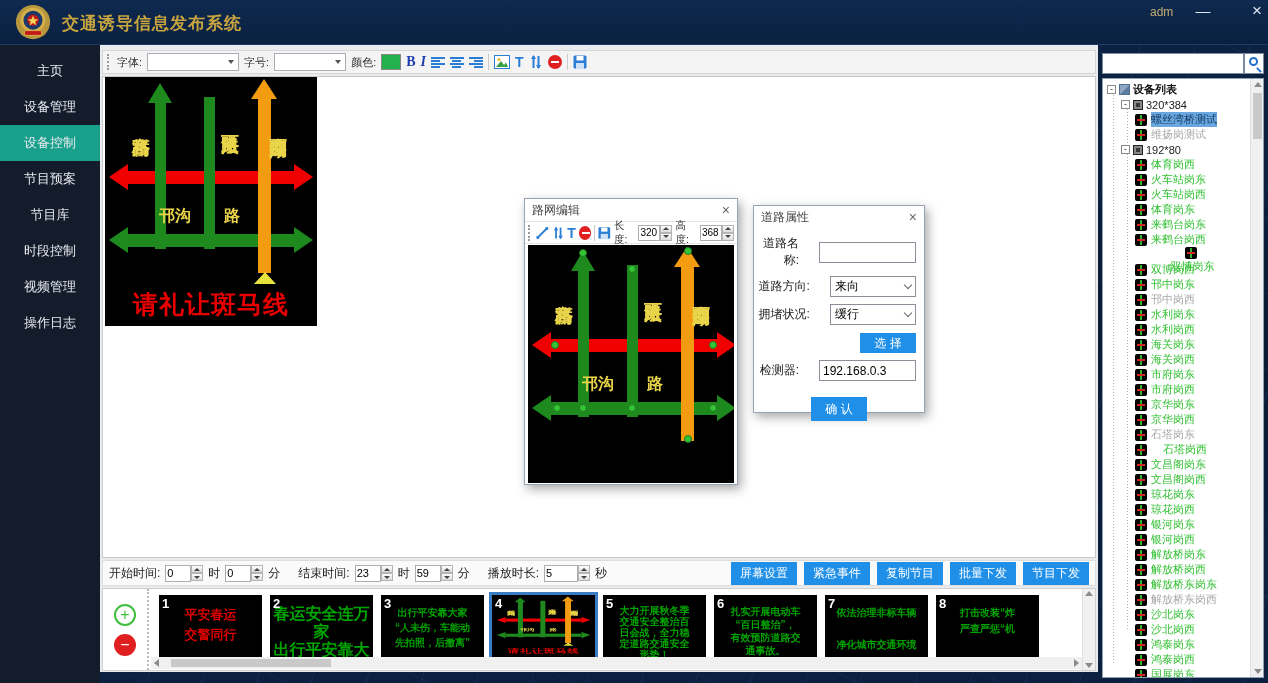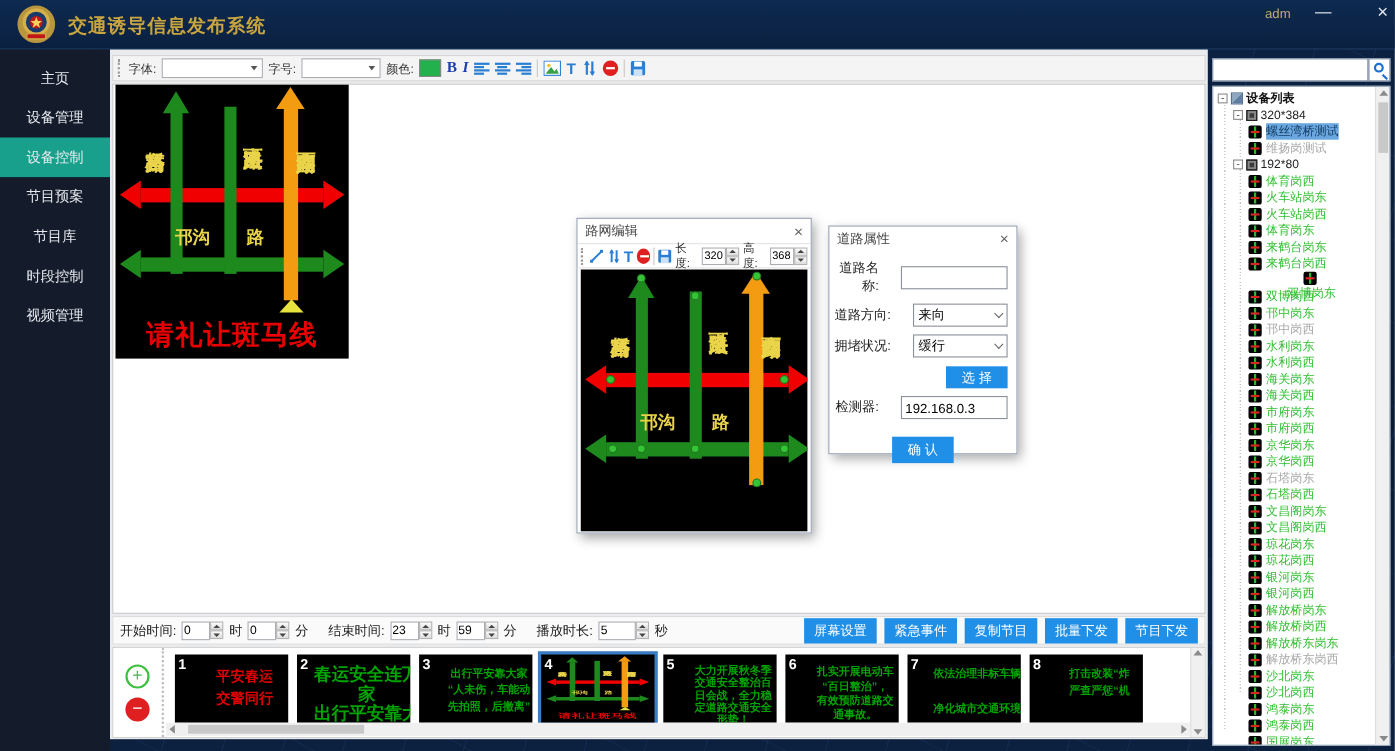--- a/index.html
+++ b/index.html
@@ -86,21 +86,21 @@
   .act-btn{padding:3px 9px;font-size:12px;}
   
   .thumbs{position:absolute;left:2px;top:543px;width:994px;height:83px;background:#fff;border:1px solid #d0d0d0;display:flex;}
   .thumb-ops{width:46px;border-right:2px dotted #bbb;display:flex;flex-direction:column;align-items:center;justify-content:center;gap:8px;}
   .op-add{width:22px;height:22px;border-radius:50%;border:2px solid #3fbf3f;color:#3fbf3f;font-size:16px;line-height:18px;text-align:center;cursor:pointer;}
   .op-del{width:22px;height:22px;border-radius:50%;background:#e02020;color:#fff;font-size:16px;line-height:22px;text-align:center;cursor:pointer;}
   .thumb-track{display:flex;gap:8px;padding:6px 0 0 10px;flex:1;overflow:hidden;}
   .thumb{position:relative;width:103px;height:62px;background:#000;flex:0 0 auto;cursor:pointer;overflow:hidden;}
   .thumb.selected{box-shadow:0 0 0 3px #3b7dc4;}
   .thumb-num{position:absolute;left:3px;top:1px;color:#fff;font-weight:bold;font-size:13px;z-index:2;}
-  .thumb-text{position:absolute;left:12px;top:10px;width:100%;text-align:center;font-weight:bold;}
+  .thumb-text{position:absolute;left:0;top:10px;width:100%;text-align:center;font-weight:bold;}
   .mini-wrap{position:absolute;left:3px;top:1px;width:97px;height:60px;overflow:hidden;}
   .mini-net{width:212px;height:250px;transform:scale(0.458,0.24);transform-origin:0 0;background:#000;}
   .vsb{width:13px;background:#f0f0f0;border-left:1px solid #ddd;display:flex;flex-direction:column;justify-content:space-between;align-items:center;padding:2px 0;}
   .hsb{position:absolute;left:48px;right:13px;bottom:1px;height:12px;background:#f0f0f0;display:flex;align-items:center;}
   .sb-thumb-h{margin-left:12px;width:160px;height:8px;background:#c9c9c9;}
   
   .right{position:absolute;left:1100px;top:45px;width:168px;height:638px;}
   .search-input{position:absolute;left:2px;top:8px;width:142px;height:21px;border:1px solid #7a8aa0;font-size:12px;padding:0 4px;font-family:inherit;}
   .search-btn{position:absolute;left:144px;top:8px;width:20px;height:21px;background:#fff;border:1px solid #7a8aa0;cursor:pointer;}
   .mag{position:absolute;left:4px;top:3px;width:9px;height:9px;border:2px solid #1f6fd0;border-radius:50%;}
@@ -151,20 +151,21 @@
 </div>
 
 <div class="sidebar">
     <div class="side-item">主页</div>
     <div class="side-item">设备管理</div>
     <div class="side-item active">设备控制</div>
     <div class="side-item">节目预案</div>
     <div class="side-item">节目库</div>
     <div class="side-item">时段控制</div>
     <div class="side-item">视频管理</div>
+    <div class="side-item">操作日志</div>
   </div>
 
 <div class="main">
 
   <div class="toolbar">
     <span class="grip"></span>
     <span>字体:</span>
     <span class="combo" style="width:92px">
         <span class="chev"></span>
       </span>
@@ -627,21 +628,21 @@
           <span class="t-on">京华岗东</span>
         </div>
         <div class="tree-row" style="padding-left: 28px;">
           <div class="tl-ic"></div>
           <span class="t-on">京华岗西</span>
         </div>
         <div class="tree-row" style="padding-left: 28px;">
           <div class="tl-ic"></div>
           <span class="t-off">石塔岗东</span>
         </div>
-        <div class="tree-row" style="padding-left: 28px;">
+        <div class="tree-row" style="padding-left: 28px; gap: 12px;">
           <div class="tl-ic"></div>
           <span class="t-on">石塔岗西</span>
         </div>
         <div class="tree-row" style="padding-left: 28px;">
           <div class="tl-ic"></div>
           <span class="t-on">文昌阁岗东</span>
         </div>
         <div class="tree-row" style="padding-left: 28px;">
           <div class="tl-ic"></div>
           <span class="t-on">文昌阁岗西</span>

